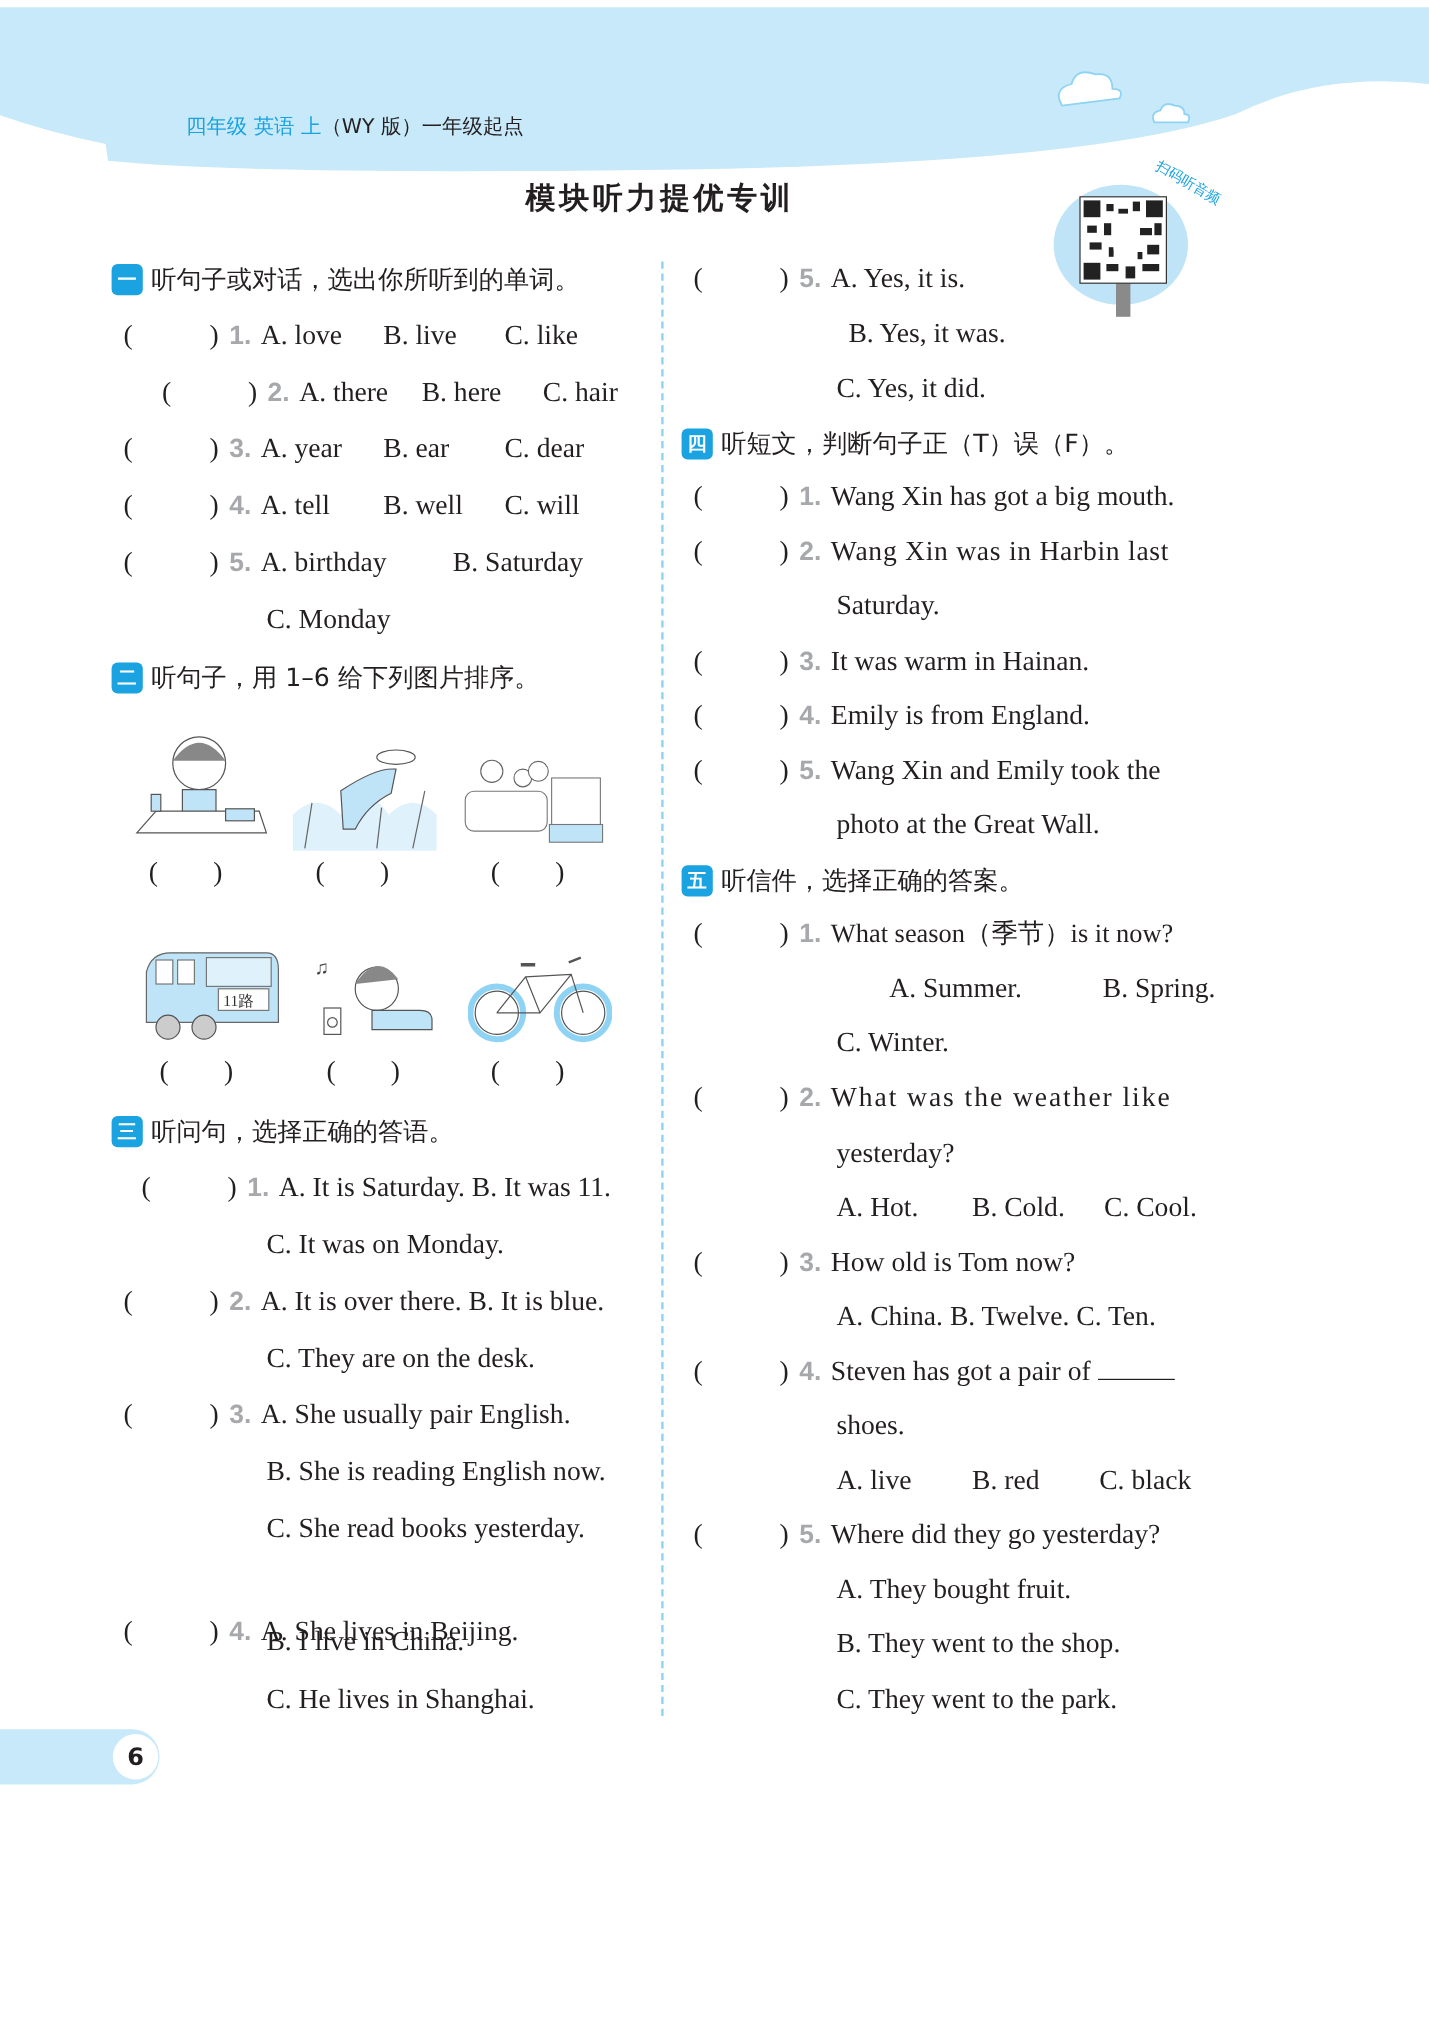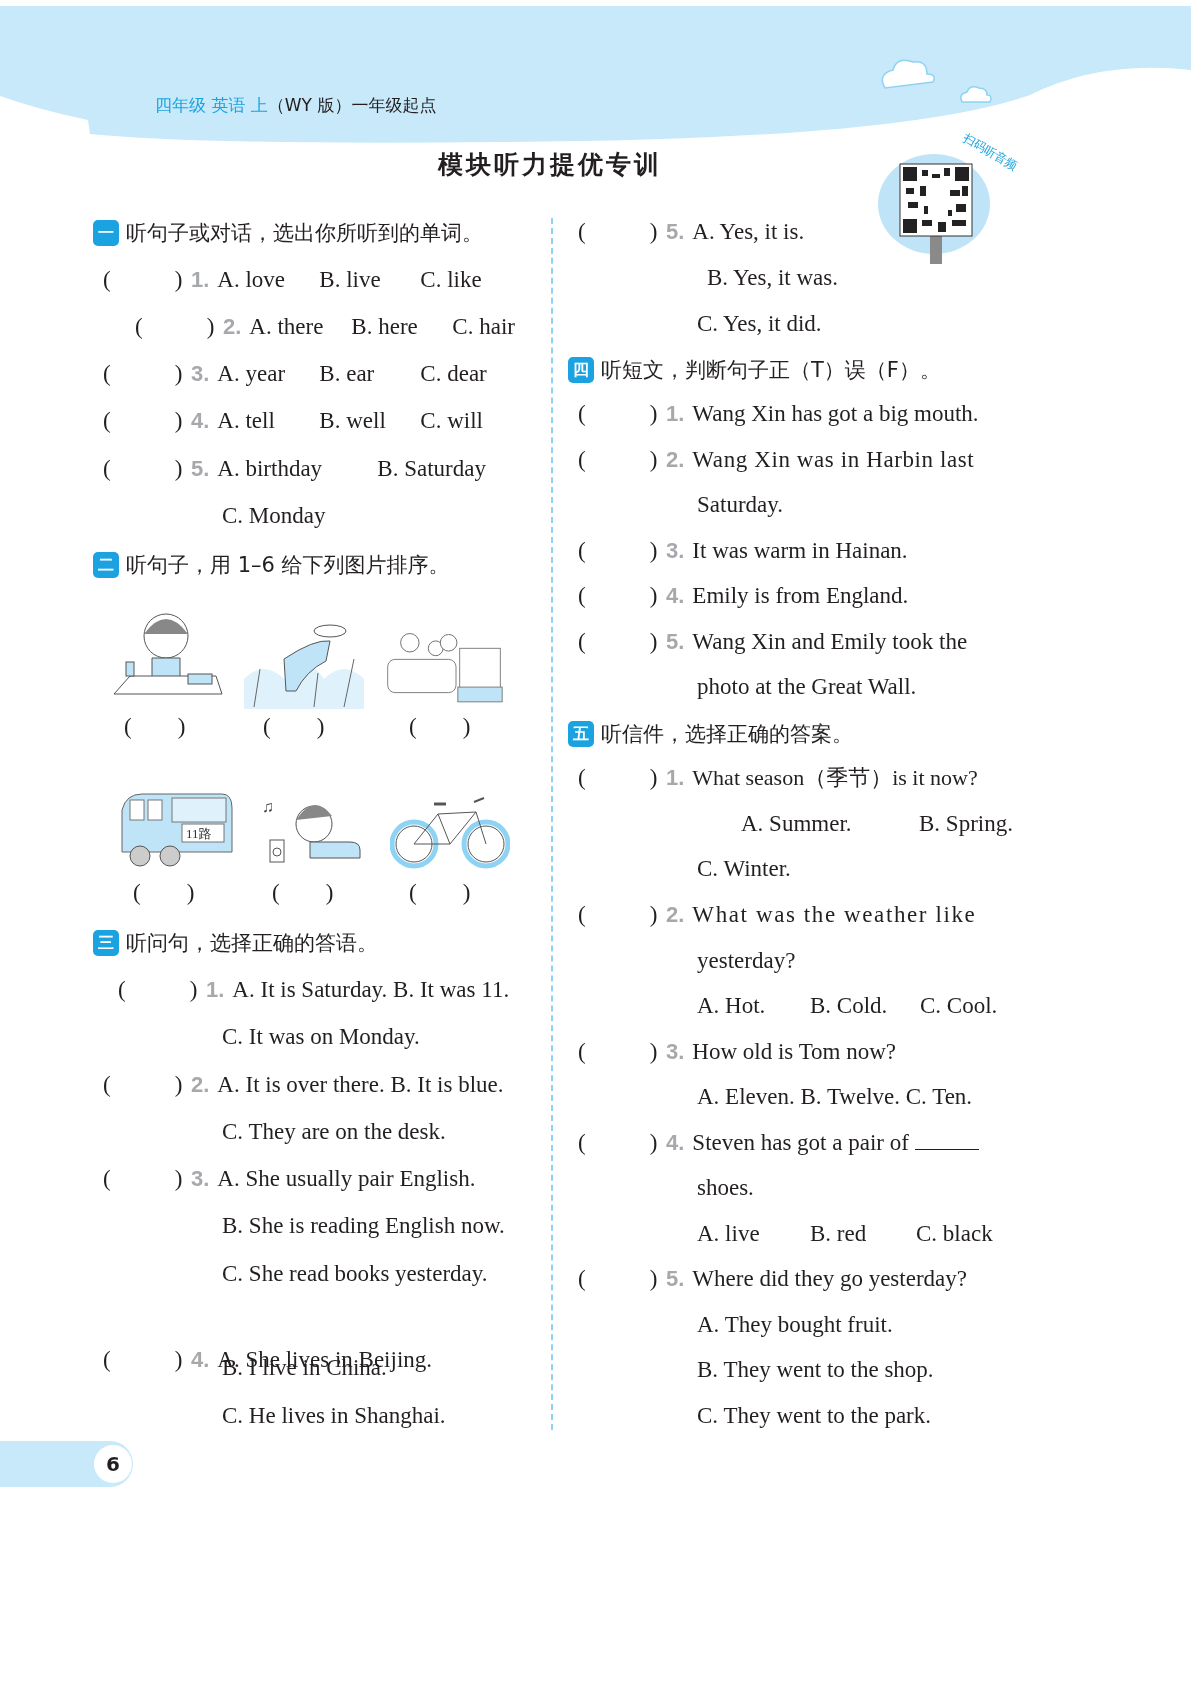--- a/index.html
+++ b/index.html
@@ -196,21 +196,21 @@
 </div>
 <div class="row" style="left:578px;top:763px;"><span class="paren">(<span class="r">)</span></span><span class="num">1.</span><span style="font-size:22px">What season（季节）is it now?</span></div>
 <div class="row" style="left:697px;top:809px;margin-left:44px;"><span class="opt" style="width:178px">A. Summer.</span><span>B. Spring.</span></div>
 <div class="row" style="left:697px;top:854px;">C. Winter.</div>
 
 <div class="row" style="left:578px;top:900px;"><span class="paren">(<span class="r">)</span></span><span class="num">2.</span><span style="letter-spacing:1.6px">What was the weather like</span></div>
 <div class="row" style="left:697px;top:946px;">yesterday?</div>
 <div class="row" style="left:697px;top:991px;"><span class="opt" style="width:113px">A. Hot.</span><span class="opt" style="width:110px">B. Cold.</span><span>C. Cool.</span></div>
 
 <div class="row" style="left:578px;top:1037px;"><span class="paren">(<span class="r">)</span></span><span class="num">3.</span><span>How old is Tom now?</span></div>
-<div class="row" style="left:697px;top:1082px;"><span>A. Eleven.</span> <span>B. Twelve.</span> <span>C. Ten.</span></div>
+<div class="row" style="left:697px;top:1082px;"><span>A. China.</span> <span>B. Twelve.</span> <span>C. Ten.</span></div>
 
 <div class="row" style="left:578px;top:1128px;"><span class="paren">(<span class="r">)</span></span><span class="num">4.</span><span>Steven has got a pair of</span> <span class="blank"></span></div>
 <div class="row" style="left:697px;top:1173px;">shoes.</div>
 <div class="row" style="left:697px;top:1219px;"><span class="opt" style="width:113px">A. live</span><span class="opt" style="width:106px">B. red</span><span>C. black</span></div>
 
 <div class="row" style="left:578px;top:1264px;"><span class="paren">(<span class="r">)</span></span><span class="num">5.</span><span>Where did they go yesterday?</span></div>
 <div class="row" style="left:697px;top:1310px;">A. They bought fruit.</div>
 <div class="row" style="left:697px;top:1355px;">B. They went to the shop.</div>
 <div class="row" style="left:697px;top:1401px;">C. They went to the park.</div>
 

